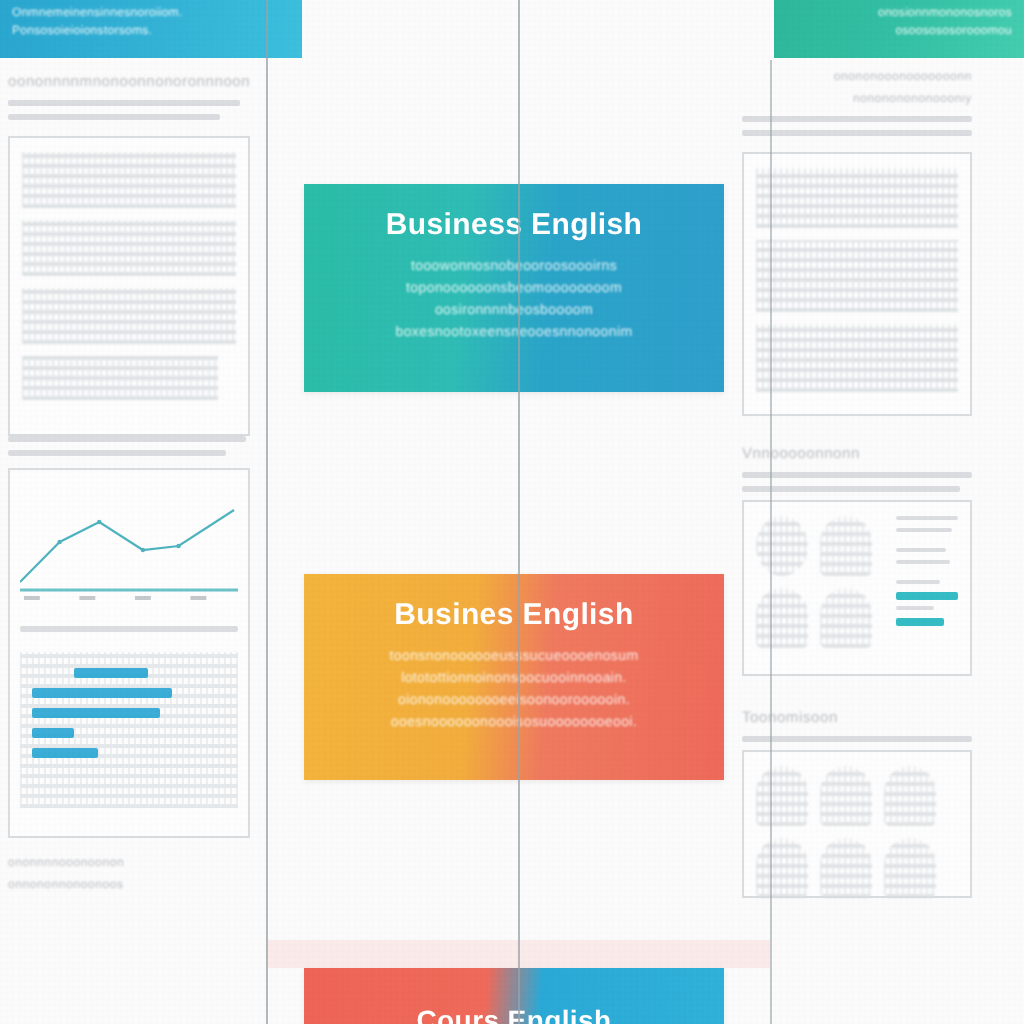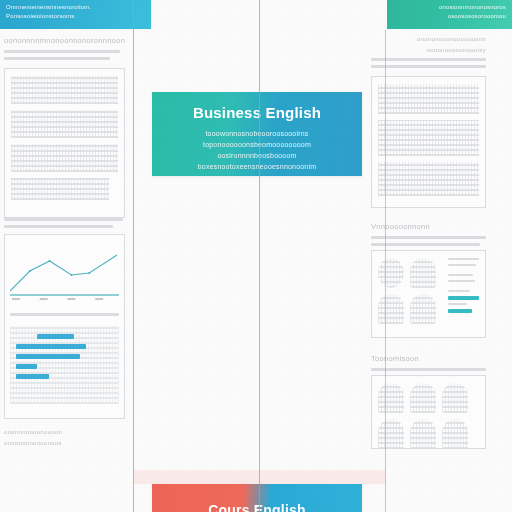--- a/index.html
+++ b/index.html
@@ -183,21 +183,21 @@
   }
   .gcard {
     position: absolute;
     left: 19px;
     width: 210px;
     padding: 12px 14px 14px;
     text-align: center;
     overflow: hidden;
     box-shadow: 0 1px 3px rgba(0,0,0,.07);
   }
-  .gcard-1 { top: 92px;  height: 84px; background: linear-gradient(95deg, #2bbda6 0%, #2fbcb5 38%, #2ba4c9 58%, #2f9fcb 100%); }
+  .gcard-1 { top: 92px;  height: 104px; background: linear-gradient(95deg, #2bbda6 0%, #2fbcb5 38%, #2ba4c9 58%, #2f9fcb 100%); }
   .gcard-2 { top: 287px; height: 103px; background: linear-gradient(95deg, #f3b43c 0%, #f2ad3d 40%, #ef7a5f 58%, #ee6a5b 100%); }
   .gcard-3 { top: 484px; height: 46px;  background: linear-gradient(95deg, #ee6557 0%, #ef6a5a 43%, #2ba9d6 56%, #2fb2da 100%); padding-top: 18px; }
 
   .gcard h2 {
     color: #ffffff;
     font-size: 15px;
     font-weight: bold;
     letter-spacing: .2px;
     margin-bottom: 7px;
     filter: blur(.25px);
@@ -337,20 +337,27 @@
   <div class="center-col">
 
     <div class="gcard gcard-1">
       <h2>Business English</h2>
       <div class="cline">tooowonnosnobeooroosoooirns</div>
       <div class="cline">toponoooooonsbeomoooooooom</div>
       <div class="cline">oosironnnnbeosboooom</div>
       <div class="cline">boxesnootoxeensneooesnnonoonim</div>
     </div>
 
+    <div class="gcard gcard-2">
+      <h2>Busines English</h2>
+      <div class="cline">toonsnonoooooeusssucueoooenosum</div>
+      <div class="cline">lototottionnoinonsoocuooinnooain.</div>
+      <div class="cline">oiononoooooooeeisoonooroooooin.</div>
+      <div class="cline">ooesnoooooonoooisosuoooooooeooi.</div>
+    </div>
 
     <div class="gcard gcard-3">
       <h2>Cours English</h2>
     </div>
   </div>
 
   <div class="banner banner-left">
     <div class="bline">Onmnemeinensinnesnoroiiom.</div>
     <div class="bline">Ponsosoieioionstorsoms.</div>
   </div>

